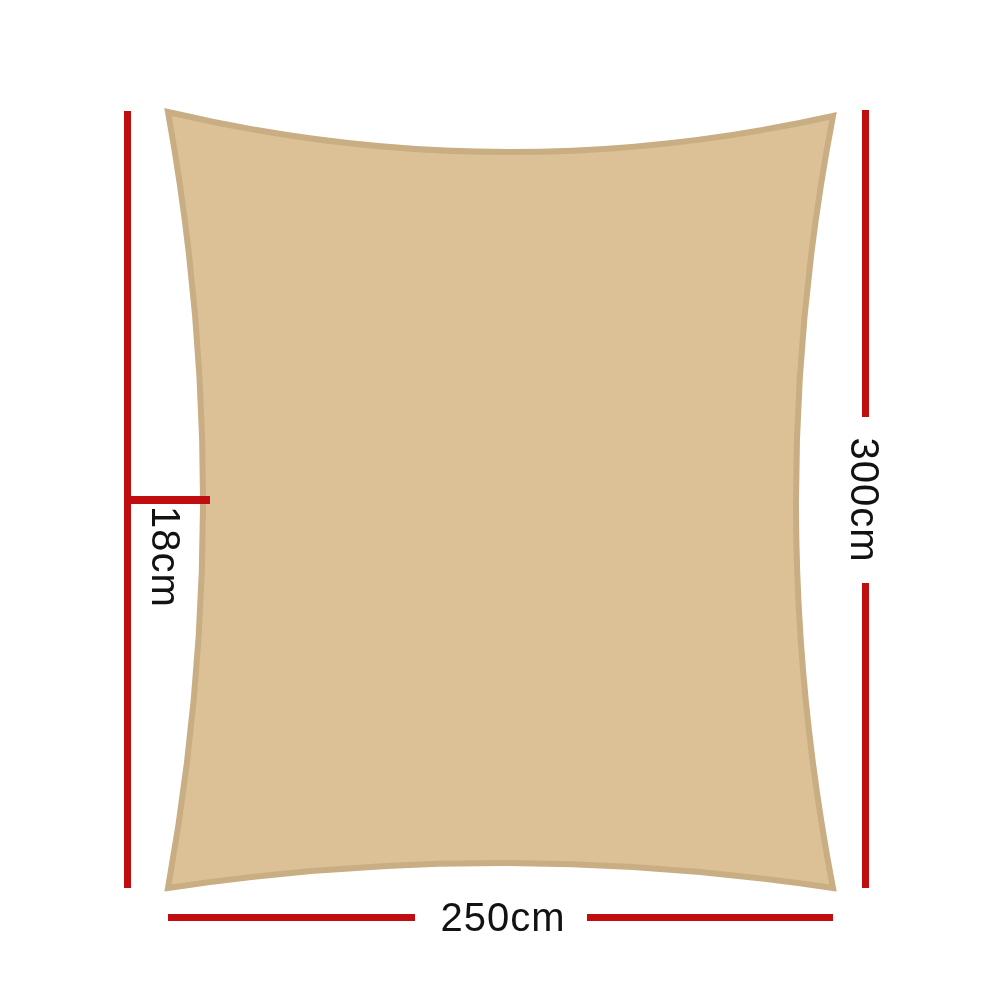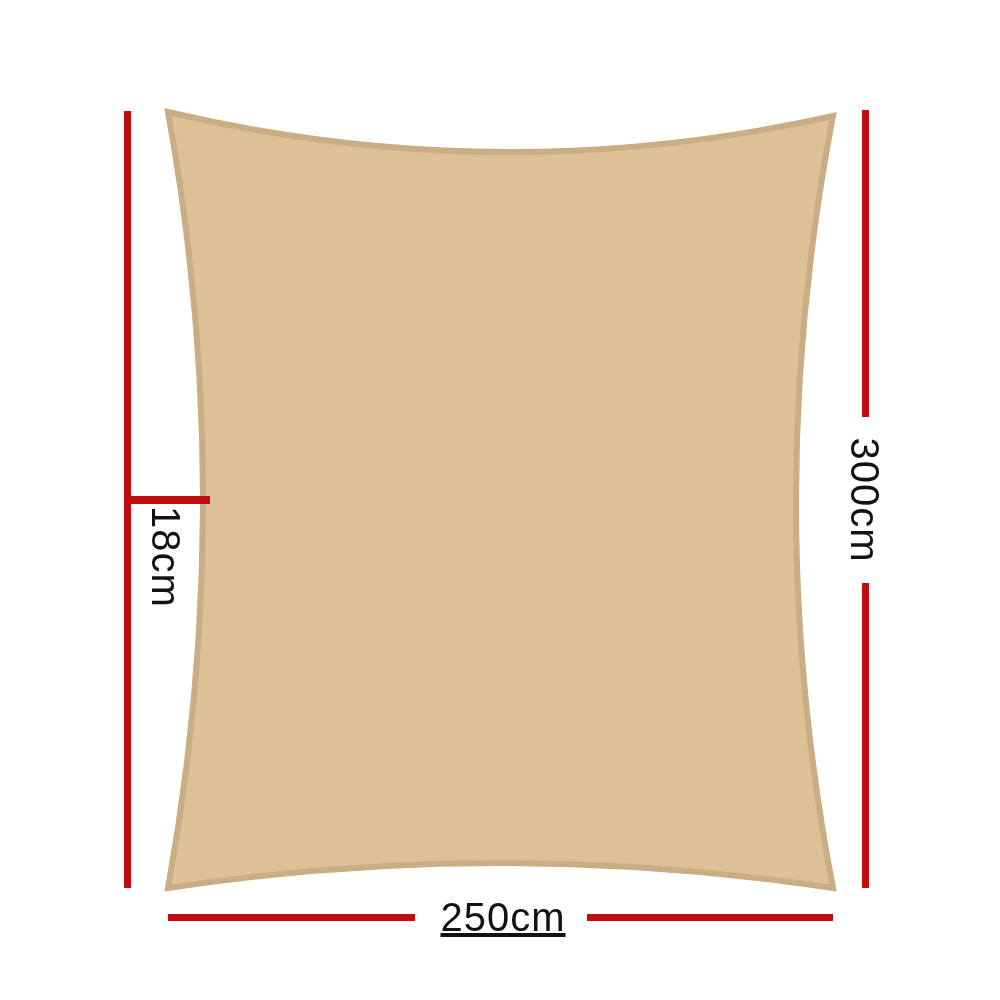--- a/index.html
+++ b/index.html
@@ -42,21 +42,20 @@
   .dim-label {
     position: absolute;
     color: var(--label-text, #121212);
     font-size: 40px;
     line-height: 1;
     white-space: nowrap;
     letter-spacing: 1px;
   }
   .dim-label.horiz {
     transform: translate(-50%, -50%);
-    text-decoration: underline;
   }
   .dim-label.vert {
     transform: translate(-50%, -50%) rotate(90deg);
   }
 </style>
 </head>
 <body>
 
 <div class="canvas">
 

